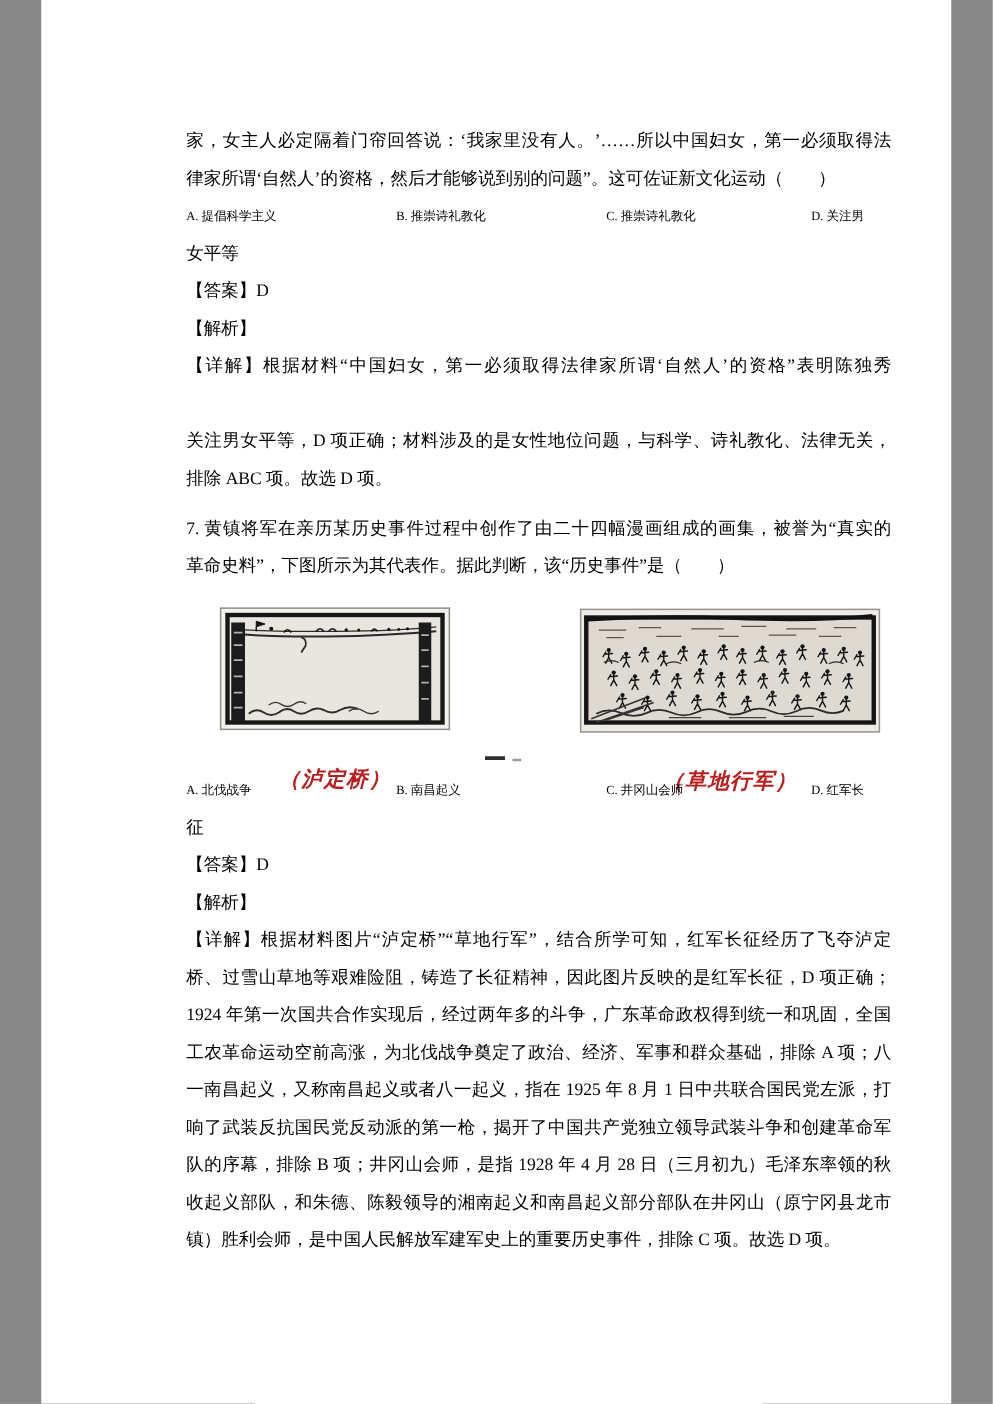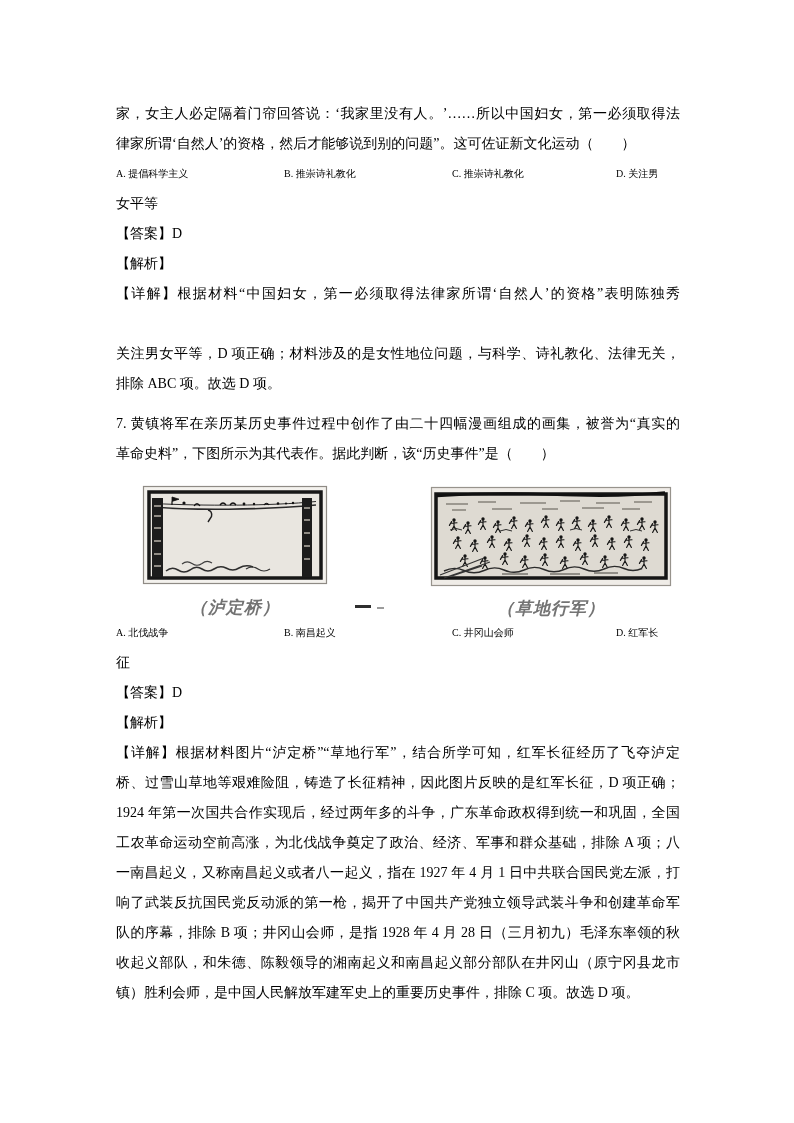--- a/index.html
+++ b/index.html
@@ -1,37 +1,37 @@
 <!DOCTYPE html>
 <html><head>
 <meta charset="utf-8">
 <style>
   html,body{margin:0;padding:0;background:#888;}
   .page{
-    position:relative;width:794px;height:1123px;margin:0 auto;
+    position:relative;width:728px;height:1123px;margin:0 auto;
     background:#ffffff;overflow:hidden;
     font-family:"Liberation Serif","DejaVu Serif",serif;
     color:#000;
   }
   .line{
     position:absolute;left:116px;width:564px;height:30px;
     line-height:30px;font-size:14px;letter-spacing:0;
   }
   .line.j{text-align:justify;text-align-last:justify;}
   .optrow{position:absolute;left:116px;width:564px;height:30px;}
   .optrow .opt{
     position:absolute;top:0;height:30px;line-height:30px;
     font-size:10px;white-space:nowrap;
   }
   .opt.c0{left:0;} .opt.c1{left:168px;} .opt.c2{left:336px;} .opt.c3{left:500px;}
   .woodcut{position:absolute;margin:0;padding:0;}
   .woodcut figcaption{
-    text-align:center;margin-top:8px;
+    text-align:center;margin-top:24px;
     font-family:"DejaVu Serif","Liberation Serif",serif;
-    font-style:italic;font-weight:bold;font-size:17px;color:#737373;
+    font-style:italic;font-weight:bold;font-size:17px;color:#b91c1c;
     letter-spacing:1px;line-height:18px;
   }
   .stray-dash{position:absolute;background:#2f2f2f;}
   .stray-dot{position:absolute;background:#9c9c9c;}
 </style>
 </head>
 <body>
 
 <div class="page">
 
@@ -149,19 +149,19 @@
     <span class="opt c3">D. 红军长</span>
   </div>
   <div class="line" style="top:648px">征</div>
 
   <div class="line" style="top:678px">【答案】D</div>
   <div class="line" style="top:708px">【解析】</div>
   <div class="line j" style="top:738px">【详解】根据材料图片“泸定桥”“草地行军”，结合所学可知，红军长征经历了飞夺泸定</div>
   <div class="line j" style="top:768px">桥、过雪山草地等艰难险阻，铸造了长征精神，因此图片反映的是红军长征，D 项正确；</div>
   <div class="line j" style="top:798px">1924 年第一次国共合作实现后，经过两年多的斗争，广东革命政权得到统一和巩固，全国</div>
   <div class="line j" style="top:828px">工农革命运动空前高涨，为北伐战争奠定了政治、经济、军事和群众基础，排除 A 项；八</div>
-  <div class="line j" style="top:858px">一南昌起义，又称南昌起义或者八一起义，指在 1927 年 4 月 1 日中共联合国民党左派，打</div>
+  <div class="line j" style="top:858px">一南昌起义，又称南昌起义或者八一起义，指在 1925 年 8 月 1 日中共联合国民党左派，打</div>
   <div class="line j" style="top:888px">响了武装反抗国民党反动派的第一枪，揭开了中国共产党独立领导武装斗争和创建革命军</div>
   <div class="line j" style="top:918px">队的序幕，排除 B 项；井冈山会师，是指 1928 年 4 月 28 日（三月初九）毛泽东率领的秋</div>
   <div class="line j" style="top:948px">收起义部队，和朱德、陈毅领导的湘南起义和南昌起义部分部队在井冈山（原宁冈县龙市</div>
   <div class="line" style="top:978px">镇）胜利会师，是中国人民解放军建军史上的重要历史事件，排除 C 项。故选 D 项。</div>
 
 </div>
 
 </body></html>

